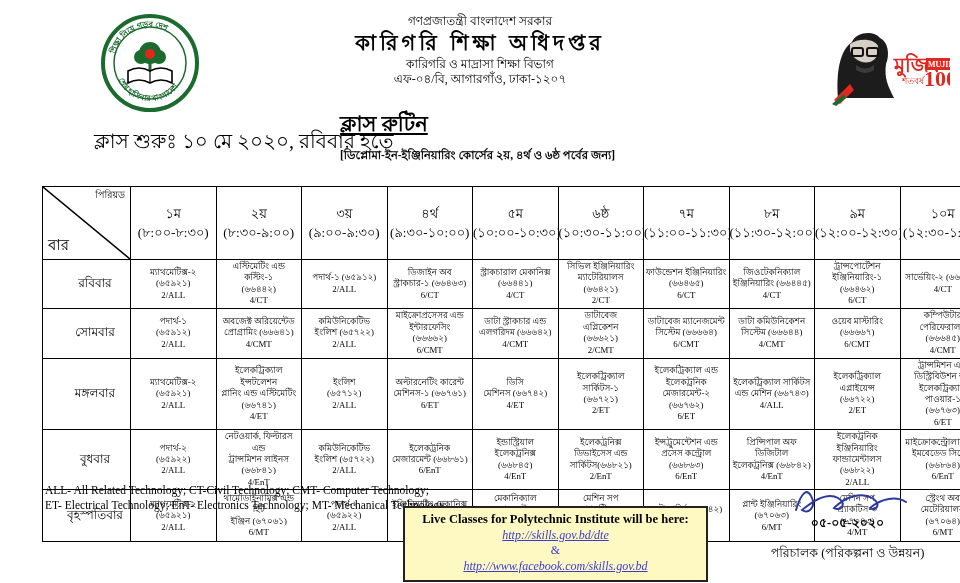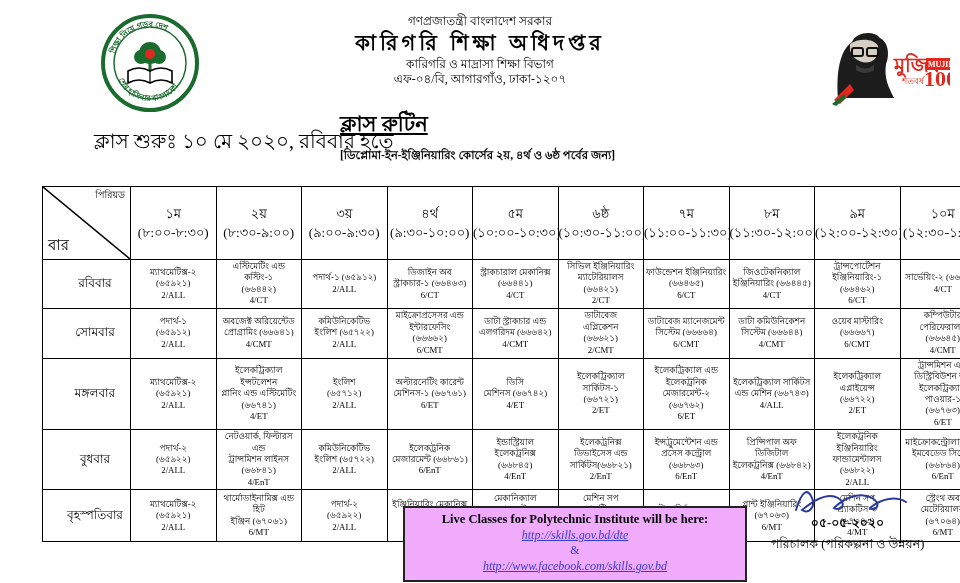--- a/index.html
+++ b/index.html
@@ -33,29 +33,29 @@
   td.day-cell { font-size:12px;padding-left:17px; }
   td.class-cell { font-size:8.8px; line-height:1.3; padding:1px 2px; }
   tbody tr:nth-child(1) td { height:44px; }
   tbody tr:nth-child(2) td { height:50px; }
   tbody tr:nth-child(3) td { height:55px; }
   tbody tr:nth-child(4) td { height:60px; }
   tbody tr:nth-child(5) td { height:52px; }
 
   
   .legend { position:absolute; left:45px; top:483px; font-size:11.5px; line-height:1.3; }
-  .live-box { position:absolute; left:403px; top:506px; width:344px; border:2px solid #222; text-align:center; padding:4px 8px 6px; background:#f0abfc; }
+  .live-box { position:absolute; left:403px; top:506px; width:305px; border:2px solid #222; text-align:center; padding:4px 8px 6px; background:#fef9c3; }
   .live-box-title { font-size:12.5px; font-weight:bold; }
   .live-link { font-size:12px; color:#3b3bd1; text-decoration:underline; display:block; line-height:1.35;font-style:italic; }
   .amp { font-size:12px; color:#3b3bd1; line-height:1.2; }
   .signature { position:absolute; left:740px; top:484px; width:215px; text-align:center; }
   .sig-squiggle { display:block; margin:0 auto; }
   .sig-date { font-size:12.5px; font-weight:bold; margin-top:-4px; }
   .sig-name { font-size:12.5px; margin-top:2px; }
-  .sig-title { font-size:12.5px; margin-top:1px; }
+  .sig-title { font-size:12.5px; margin-top:10px; }
 </style>
 </head>
 <body>
 
 <div class="page">
 
   <div class="logo-left">
     <svg width="100" height="100" viewBox="0 0 100 100">
       <circle cx="50" cy="50" r="47" fill="#fff" stroke="#1b6b2f" stroke-width="4"></circle>
       <circle cx="50" cy="50" r="36" fill="#fff" stroke="#1b6b2f" stroke-width="1.5"></circle>
@@ -328,20 +328,24 @@
 প্র্যাকটিস-৩
 (৬৭০৪৩)
 4/MT</td>
           <td class="class-cell">স্ট্রেংথ অব মেটেরিয়ালস
 (৬৭০৬৪)
 6/MT</td>
         </tr>
       </tbody>
   </table>
 
+  <div class="legend">
+    <div>ALL- All Related Technology; CT-Civil Technology; CMT- Computer Technology;</div>
+    <div>ET- Electrical Technology; EnT- Electronics Technology; MT- Mechanical Technology</div>
+  </div>
 
   <div class="live-box">
     <div class="live-box-title">Live Classes for Polytechnic Institute will be here:</div>
     <a href="#" class="live-link">http://skills.gov.bd/dte</a>
     <div class="amp">&amp;</div>
     <a href="#" class="live-link">http://www.facebook.com/skills.gov.bd</a>
   </div>
 
   <div class="signature">
     <svg class="sig-squiggle" width="140" height="34" viewBox="0 0 140 34">

